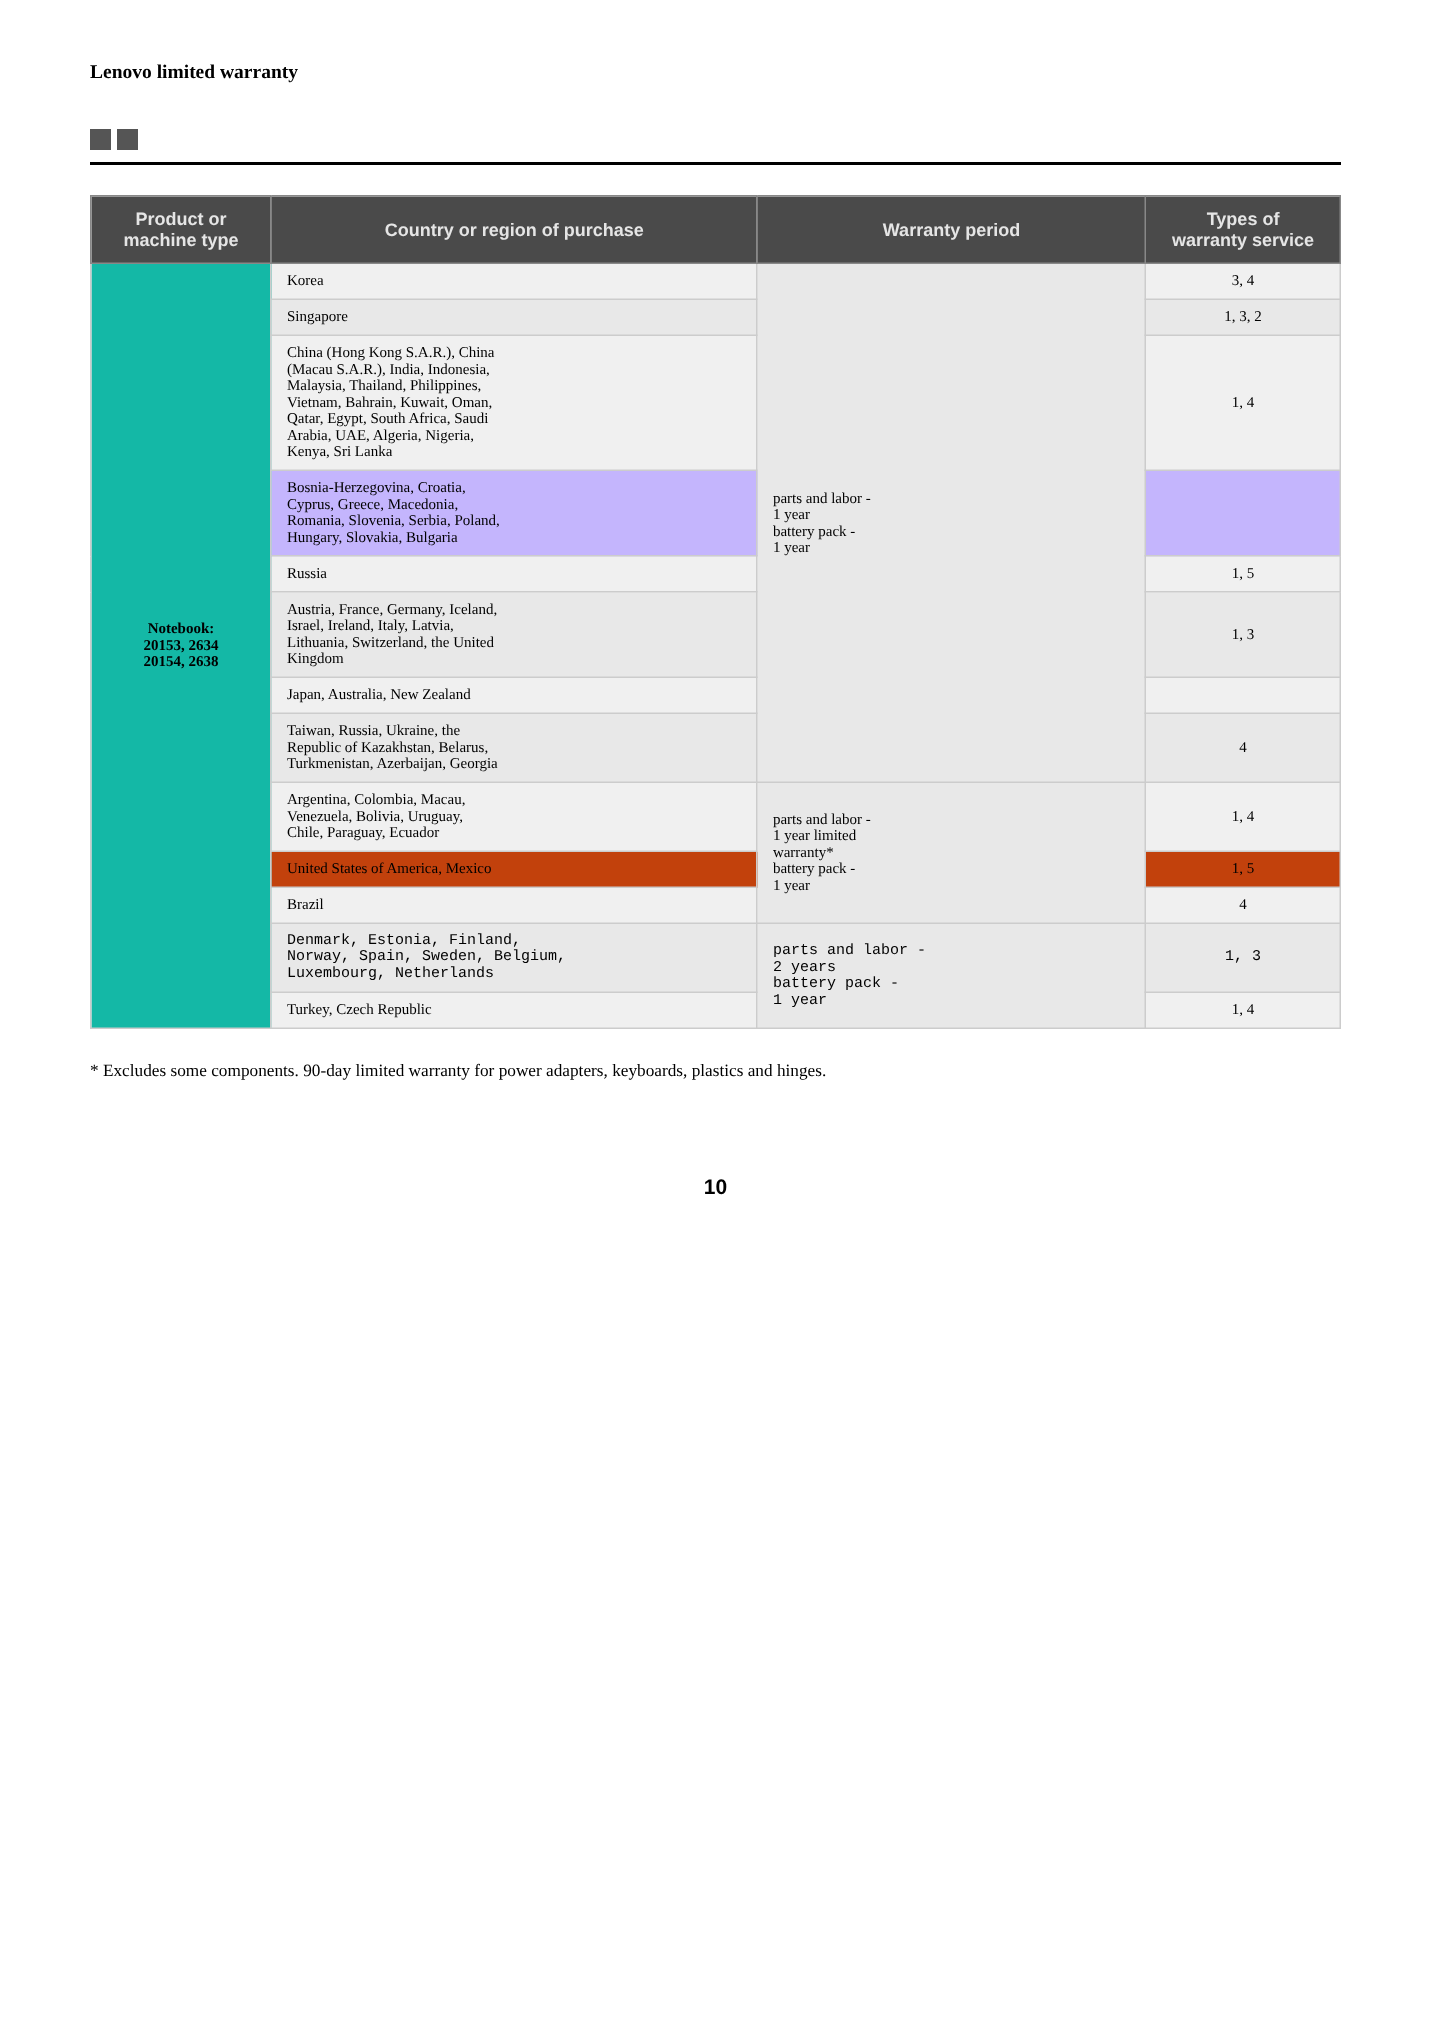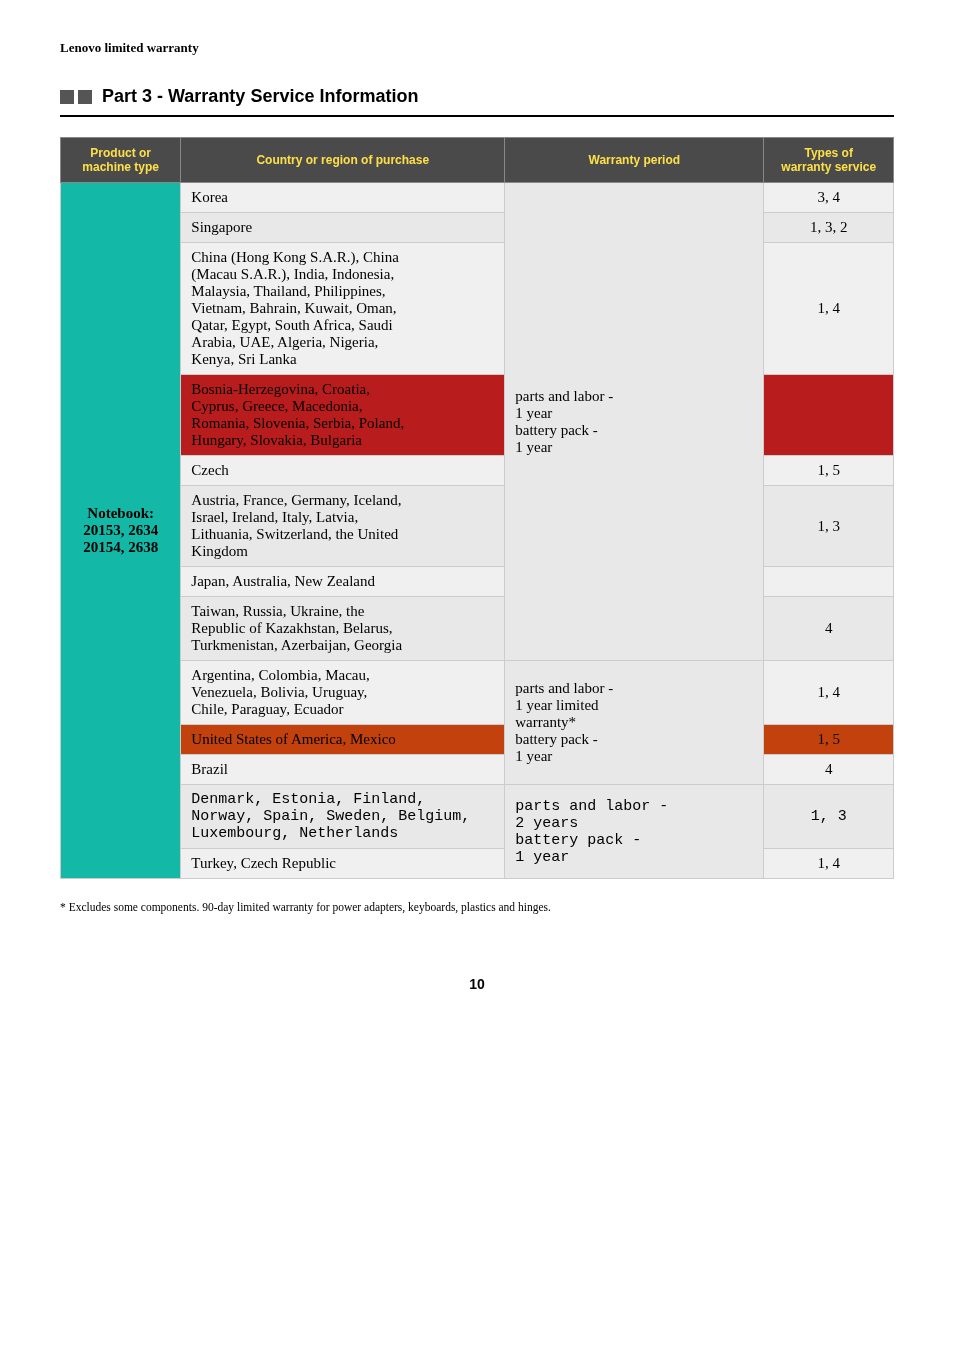--- a/index.html
+++ b/index.html
@@ -38,41 +38,41 @@
       background: #555;
       display: inline-block;
     }
     table {
       width: 100%;
       border-collapse: collapse;
       margin-bottom: 20px;
     }
     thead tr {
       background: #4a4a4a;
-      color: #fde047;
+      color: #e5e5e5;
     }
     thead th {
       padding: 8px 10px;
       text-align: center;
       font-size: 12px;
       font-family: Arial, sans-serif;
       font-weight: bold;
       border: 1px solid #888;
     }
     tbody tr {
       background: #f0f0f0;
     }
     tbody tr:nth-child(even) {
       background: #e4e4e4;
     }
     tbody td {
       padding: 6px 10px;
       border: 1px solid #ccc;
       vertical-align: middle;
-      font-size: 15px;
+      font-size: 10px;
     }
     .col-product {
       width: 13%;
       text-align: center;
       font-weight: bold;
       vertical-align: middle;
     }
     .col-country {
       width: 35%;
     }
@@ -101,21 +101,20 @@
 
 <div class="page-header">
   <span>Lenovo limited warranty</span>
 </div>
 
 <div class="section-title">
   <div class="section-title-icons">
     <span class="square-icon"></span>
     <span class="square-icon"></span>
   </div>
-  <span>Part 3 - Warranty Service Information</span>
 </div>
 
 <table>
   <thead>
     <tr>
       <th>Product or<br>machine type</th>
       <th>Country or region of purchase</th>
       <th>Warranty period</th>
       <th>Types of<br>warranty service</th>
     </tr>
@@ -139,29 +138,29 @@
       <tr style="background: rgb(240, 240, 240);">
         <td class="col-country" style="white-space: pre-line;">China (Hong Kong S.A.R.), China
 (Macau S.A.R.), India, Indonesia,
 Malaysia, Thailand, Philippines,
 Vietnam, Bahrain, Kuwait, Oman,
 Qatar, Egypt, South Africa, Saudi
 Arabia, UAE, Algeria, Nigeria,
 Kenya, Sri Lanka</td>
         <td class="col-types">1, 4</td>
       </tr>
-      <tr style="background: #b91c1c;">
+      <tr style="background: #c4b5fd;">
         <td class="col-country" style="white-space: pre-line;">Bosnia-Herzegovina, Croatia,
 Cyprus, Greece,  Macedonia,
 Romania, Slovenia, Serbia, Poland,
 Hungary, Slovakia, Bulgaria</td>
         <td class="col-types"></td>
       </tr>
       <tr style="background: rgb(240, 240, 240);">
-        <td class="col-country" style="white-space: pre-line;">Czech</td>
+        <td class="col-country" style="white-space: pre-line;">Russia</td>
         <td class="col-types">1, 5</td>
       </tr>
       <tr style="background: rgb(232, 232, 232);">
         <td class="col-country" style="white-space: pre-line;">Austria, France, Germany, Iceland,
 Israel, Ireland, Italy, Latvia,
 Lithuania, Switzerland, the United
 Kingdom</td>
         <td class="col-types">1, 3</td>
       </tr>
       <tr style="background: rgb(240, 240, 240);">

